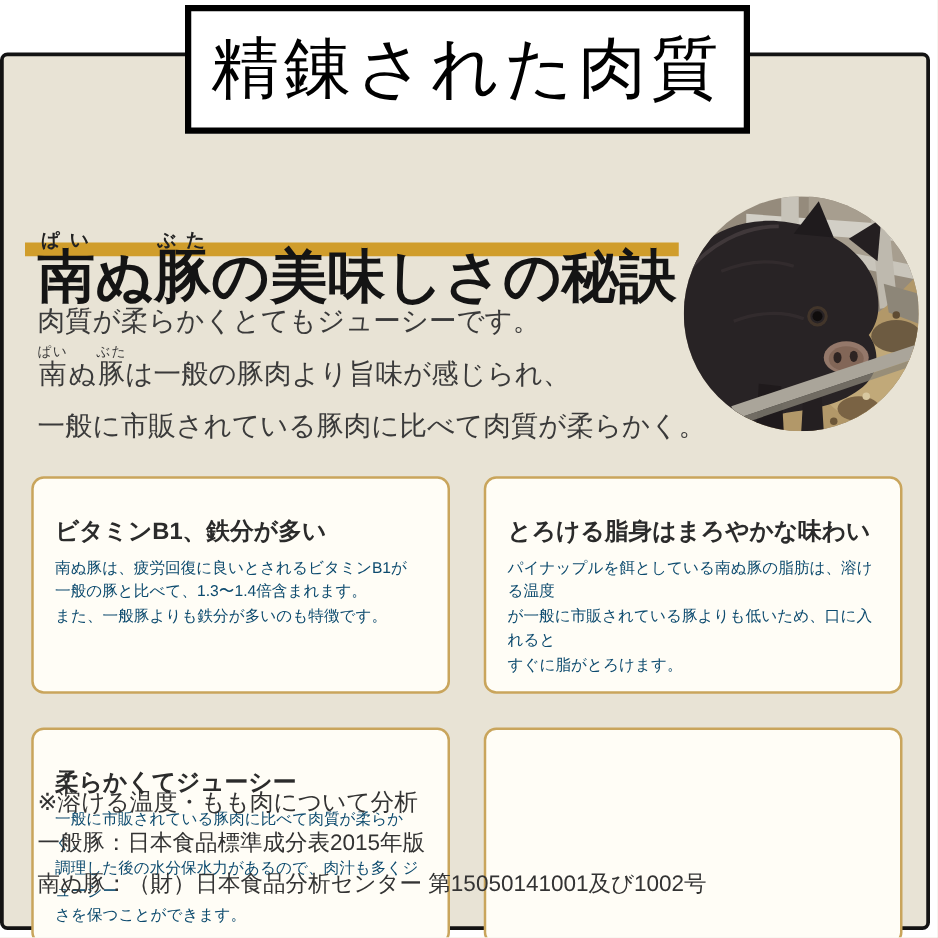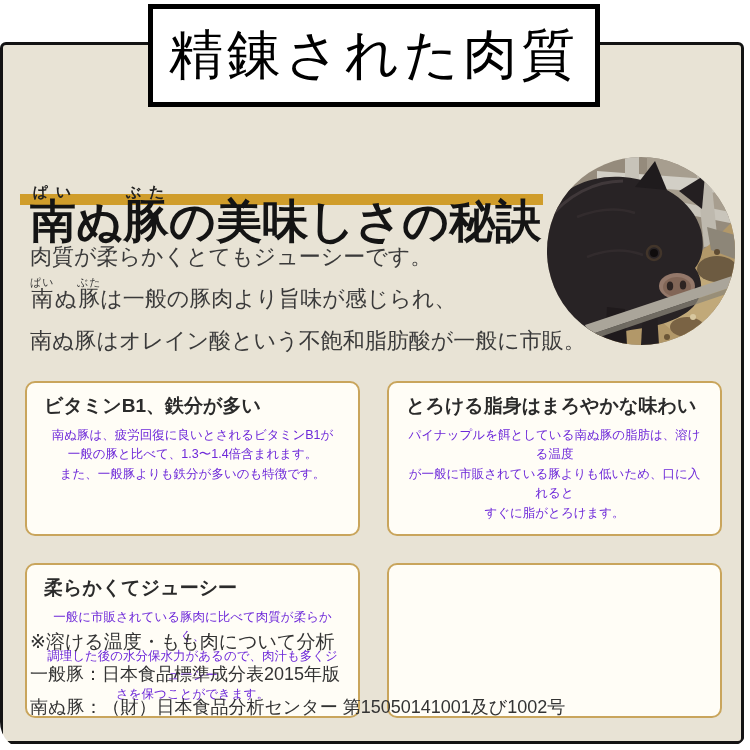--- a/index.html
+++ b/index.html
@@ -1,17 +1,17 @@
 <!DOCTYPE html>
 <html><head>
 <meta charset="utf-8">
 <style>
   html,body{margin:0;padding:0;}
   body{width:750px;height:750px;background:#ffffff;font-family:"Liberation Sans","DejaVu Sans",sans-serif;}
-  .page{position:relative;width:750px;height:750px;overflow:hidden;background:#ffffff;border-radius:28px;}
+  .page{position:relative;width:750px;height:750px;overflow:hidden;background:#ffffff;}
 
   
   .panel{position:absolute;left:0;top:42px;width:744px;height:702px;background:#e8e3d5;
          border:3px solid #131313;border-radius:6px;box-sizing:border-box;}
 
   
   .title-box{position:absolute;left:148px;top:4px;width:452px;height:103px;background:#ffffff;
              border:5px solid #000000;box-sizing:border-box;display:flex;align-items:center;justify-content:center;z-index:5;}
   .title-box span{font-family:"Liberation Serif","DejaVu Serif",serif;font-size:54px;color:#000;letter-spacing:4px;}
 
@@ -28,23 +28,23 @@
   
   .intro{position:absolute;left:30px;top:230px;z-index:2;color:#3a3a3a;font-size:22px;}
   .intro-line{height:42px;display:flex;align-items:flex-end;white-space:nowrap;}
   .intro ruby{ruby-position:over;}
   .intro rt{font-size:11px;letter-spacing:1px;color:#3a3a3a;}
 
   
   .features{position:absolute;left:25px;top:381px;width:699px;display:grid;
             grid-template-columns:335px 335px;column-gap:27px;row-gap:27px;}
   .card{background:#fffdf6;border:2px solid #c9a55c;border-radius:10px;box-sizing:border-box;
-        padding:10px 17px 11px 17px;min-height:99px;}
+        padding:29px 17px 11px 17px;min-height:99px;}
   .card-title{font-size:19px;font-weight:bold;color:#2b2b2b;margin:0 0 7px 0;}
-  .card-body{font-size:12.5px;color:#6d28d9;line-height:1.55;white-space:pre-line;text-align:center;}
+  .card-body{font-size:12.5px;color:#0c4a6e;line-height:1.55;white-space:pre-line;}
 
   
   .notes{position:absolute;left:30px;top:629px;color:#333333;}
   .note-1{font-size:19px;height:33px;}
   .note-2,.note-3{font-size:18px;height:33px;}
 </style>
 </head>
 <body>
 
 <div class="page">
@@ -103,21 +103,21 @@
       <circle cx="160" cy="178" r="4" fill="#5f4c33"></circle>
       <circle cx="180" cy="168" r="3" fill="#d8c8a0"></circle>
     </svg>
   </div>
 
   <div class="intro">
     <div class="intro-line">肉質が柔らかくとてもジューシーです。</div>
     <div class="intro-line">
         <span><ruby><span>南</span><rt>ぱい</rt></ruby><ruby><span>ぬ</span><rt></rt></ruby><ruby><span>豚</span><rt>ぶた</rt></ruby><span>は一般の豚肉より旨味が感じられ、</span></span>
       </div>
-    <div class="intro-line">南ぬ豚はオレイン酸という不飽和脂肪酸が一般に市販。</div>
+    <div class="intro-line">一般に市販されている豚肉に比べて肉質が柔らかく。</div>
   </div>
 
   <div class="features">
     <div class="card">
       <h2 class="card-title">ビタミンB1、鉄分が多い</h2>
       <div class="card-body">南ぬ豚は、疲労回復に良いとされるビタミンB1が
 一般の豚と比べて、1.3〜1.4倍含まれます。
 また、一般豚よりも鉄分が多いのも特徴です。</div>
     </div>
     <div class="card">

